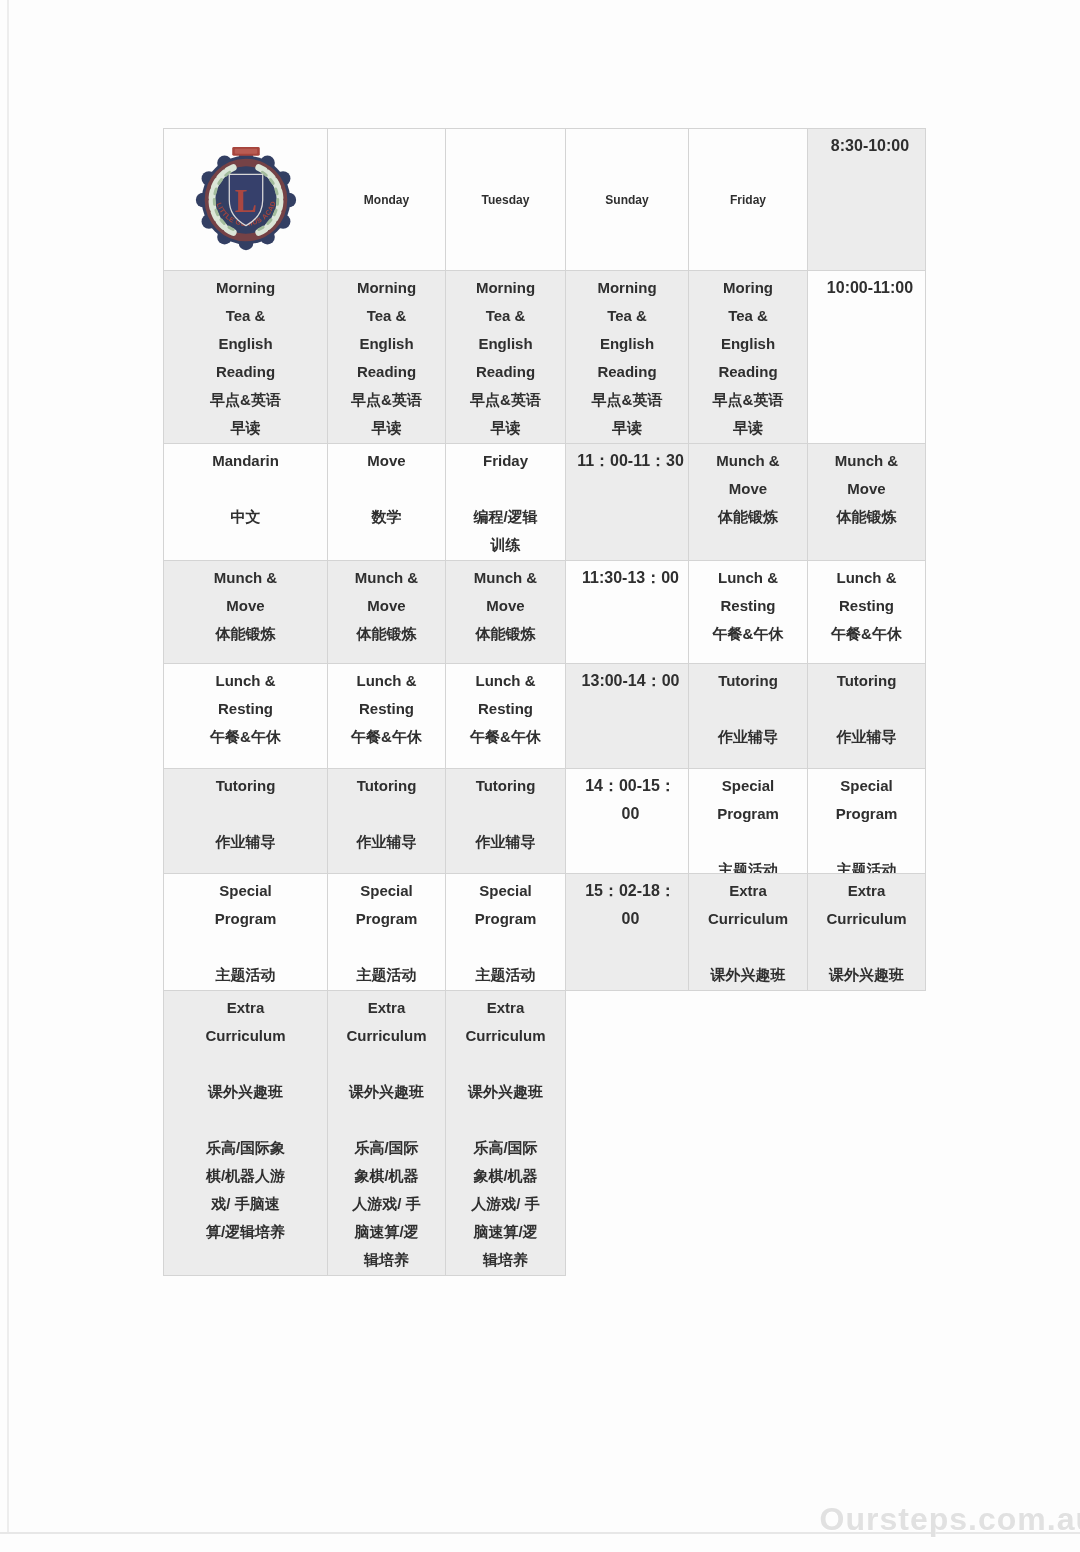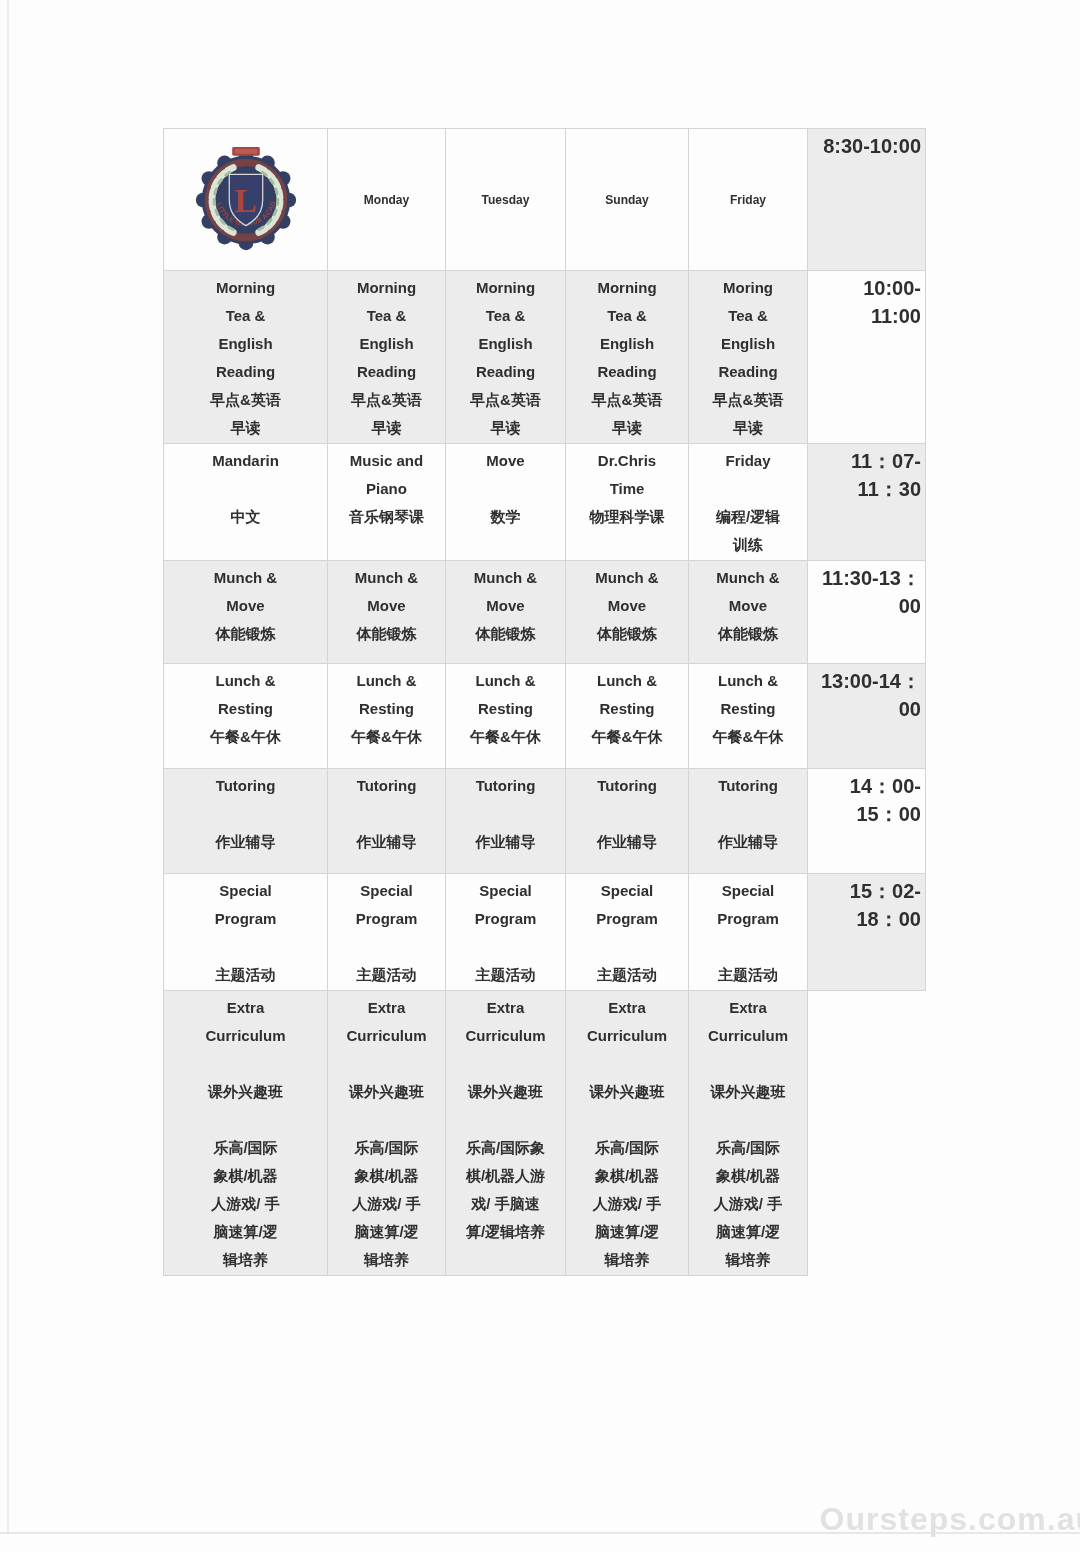--- a/index.html
+++ b/index.html
@@ -34,22 +34,22 @@
     overflow:hidden;
     background:#fdfdfd;
   }
   .cell.shade{background:#ececec;}
   .head{
     display:flex;align-items:center;justify-content:center;
     font-size:12px;white-space:normal;padding-top:0;
   }
   .logo-cell{display:flex;align-items:center;justify-content:center;padding-top:0;}
   .time{
-    text-align:right;padding-left:11px;padding-right:4px;
-    font-size:20px;
+    text-align:center;padding-left:11px;padding-right:4px;
+    font-size:16px;
   }
   .watermark{
     position:absolute;right:-16px;bottom:14px;
     font-size:32px;font-weight:700;letter-spacing:1px;
     color:#e1e1e1;text-shadow:0 1px 0 #ffffff;
     white-space:nowrap;
   }
   svg text{font-family:"Liberation Serif",serif;}
   svg .arctext{font-family:"Liberation Sans",sans-serif;}
 </style>
@@ -136,35 +136,29 @@
 Tea &amp;
 English
 Reading
 早点&amp;英语
 早读</div>
 
   <div class="cell time">10:00-11:00</div>
   <div class="cell">Mandarin
 
 中文</div>
-  <div class="cell">Music and
-Piano
-音乐钢琴课</div>
   <div class="cell">Move
 
 数学</div>
-  <div class="cell">Dr.Chris
-Time
-物理科学课</div>
   <div class="cell">Friday
 
 编程/逻辑
 训练</div>
 
-  <div class="cell time shade">11：07-11：30</div>
+  <div class="cell time shade">11：00-11：30</div>
   <div class="cell shade">Munch &amp;
 Move
 体能锻炼</div>
   <div class="cell shade">Munch &amp;
 Move
 体能锻炼</div>
   <div class="cell shade">Munch &amp;
 Move
 体能锻炼</div>
   <div class="cell shade">Munch &amp;

